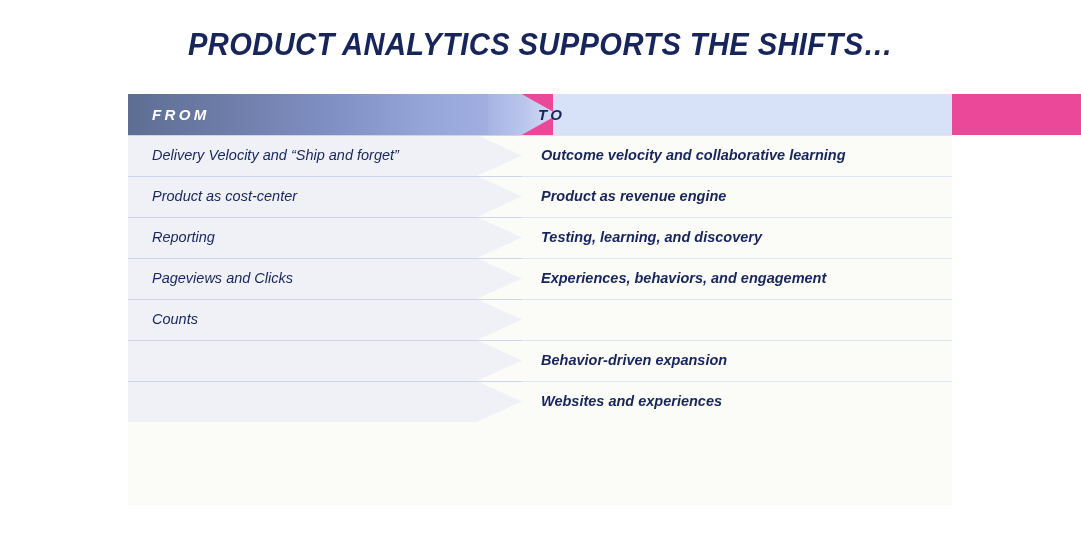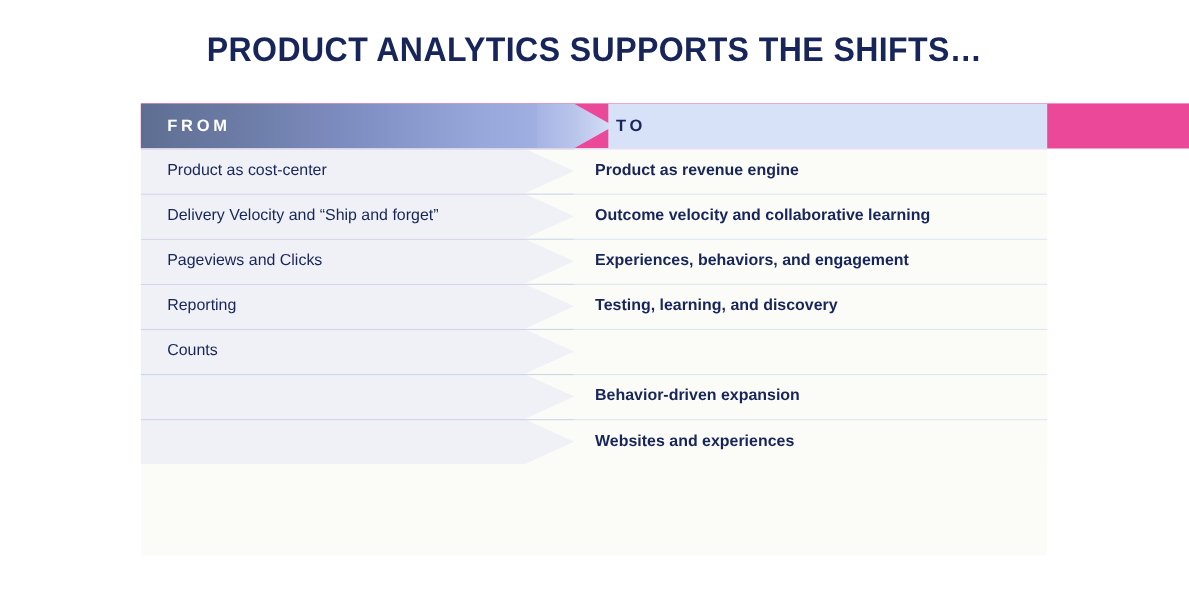--- a/index.html
+++ b/index.html
@@ -11,20 +11,21 @@
     background: #ffffff;
     font-family: "Liberation Sans", sans-serif;
     overflow: hidden;
   }
 
   .slide {
     position: relative;
     width: 1081px;
     height: 548px;
     background: #ffffff;
+    font-style: italic;
   }
 
   
   .slide-title {
     position: absolute;
     left: 0;
     top: 27px;
     width: 1081px;
     text-align: center;
     font-family: "Liberation Sans", sans-serif;
@@ -96,21 +97,21 @@
     top: 0;
     height: 41px;
     line-height: 41px;
     font-size: 15px;
     font-weight: 700;
     letter-spacing: 3.4px;
     text-transform: uppercase;
     white-space: nowrap;
   }
   .header-label.from { left: 24px; color: #ffffff; }
-  .header-label.to   { left: 432px; color: #17255a; }
+  .header-label.to   { left: 410px; color: #17255a; }
 
   
   .table-body {
     position: relative;
     width: 824px;
   }
 
   .shift-row {
     position: relative;
     width: 824px;
@@ -186,48 +187,48 @@
       <div class="header-to-band"></div>
       <div class="header-label from">FROM</div>
       <div class="header-label to">TO</div>
     </div>
 
     <div class="table-body">
         <div class="shift-row">
           <div class="row-from"></div>
           <div class="row-sep-left"></div>
           <div class="row-sep-right"></div>
+          <div class="row-from-text">Delivery Velocity and “Ship and forget”</div>
+          <div class="row-to-text">Outcome velocity and collaborative learning</div>
+        </div>
+        <div class="shift-row">
+          <div class="row-from"></div>
+          <div class="row-sep-left"></div>
+          <div class="row-sep-right"></div>
           <div class="row-from-text">Product as cost-center</div>
           <div class="row-to-text">Product as revenue engine</div>
         </div>
         <div class="shift-row">
           <div class="row-from"></div>
           <div class="row-sep-left"></div>
           <div class="row-sep-right"></div>
-          <div class="row-from-text">Delivery Velocity and “Ship and forget”</div>
-          <div class="row-to-text">Outcome velocity and collaborative learning</div>
+          <div class="row-from-text">Reporting</div>
+          <div class="row-to-text">Testing, learning, and discovery</div>
         </div>
         <div class="shift-row">
           <div class="row-from"></div>
           <div class="row-sep-left"></div>
           <div class="row-sep-right"></div>
           <div class="row-from-text">Pageviews and Clicks</div>
           <div class="row-to-text">Experiences, behaviors, and engagement</div>
         </div>
         <div class="shift-row">
           <div class="row-from"></div>
           <div class="row-sep-left"></div>
           <div class="row-sep-right"></div>
-          <div class="row-from-text">Reporting</div>
-          <div class="row-to-text">Testing, learning, and discovery</div>
-        </div>
-        <div class="shift-row">
-          <div class="row-from"></div>
-          <div class="row-sep-left"></div>
-          <div class="row-sep-right"></div>
           <div class="row-from-text">Counts</div>
         </div>
         <div class="shift-row">
           <div class="row-from"></div>
           <div class="row-sep-left"></div>
           <div class="row-sep-right"></div>
           <div class="row-to-text">Behavior-driven expansion</div>
         </div>
         <div class="shift-row">
           <div class="row-from"></div>

